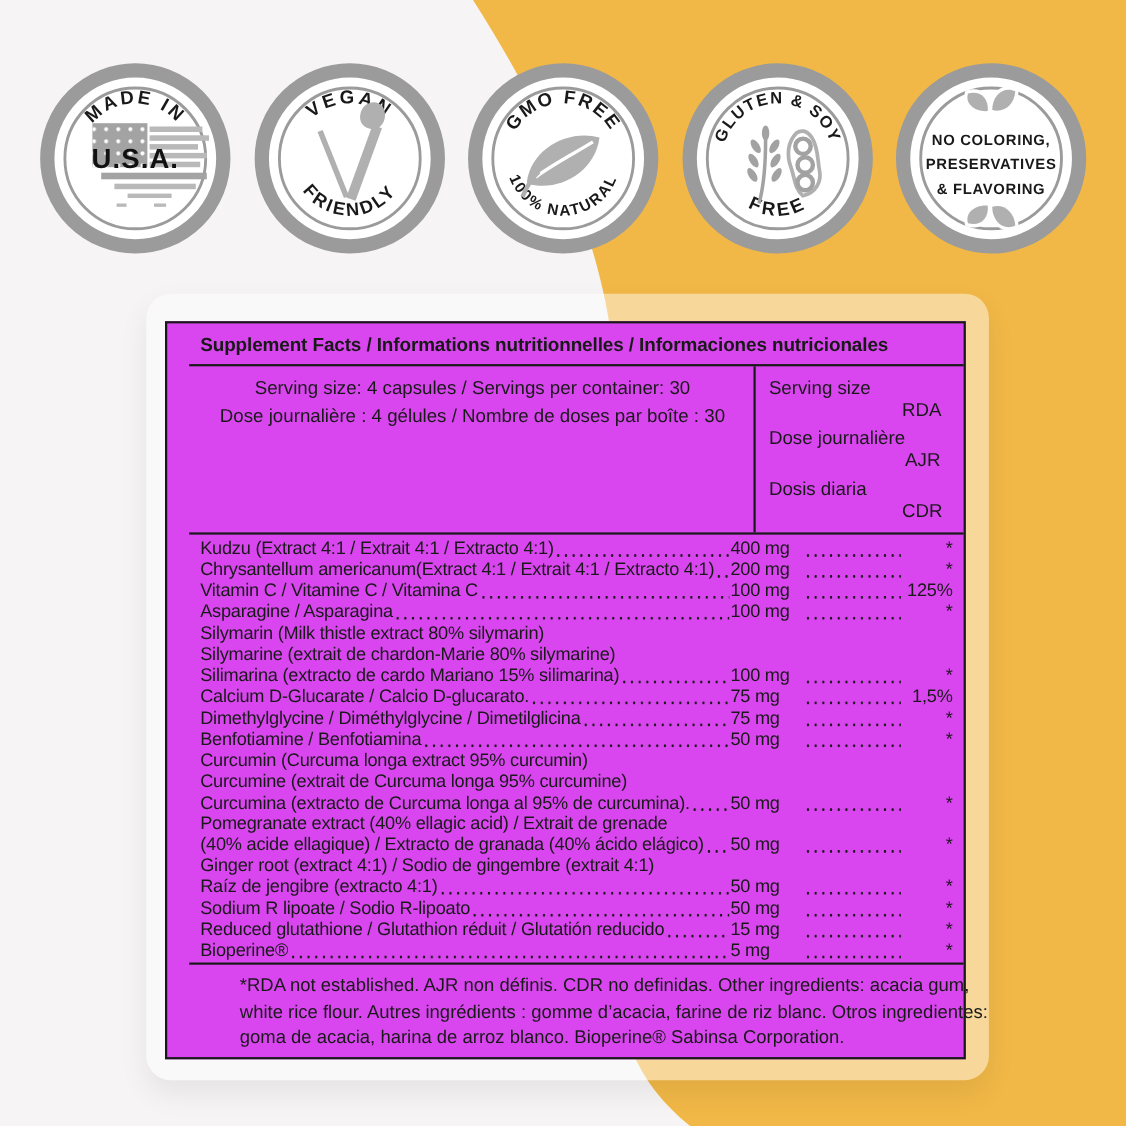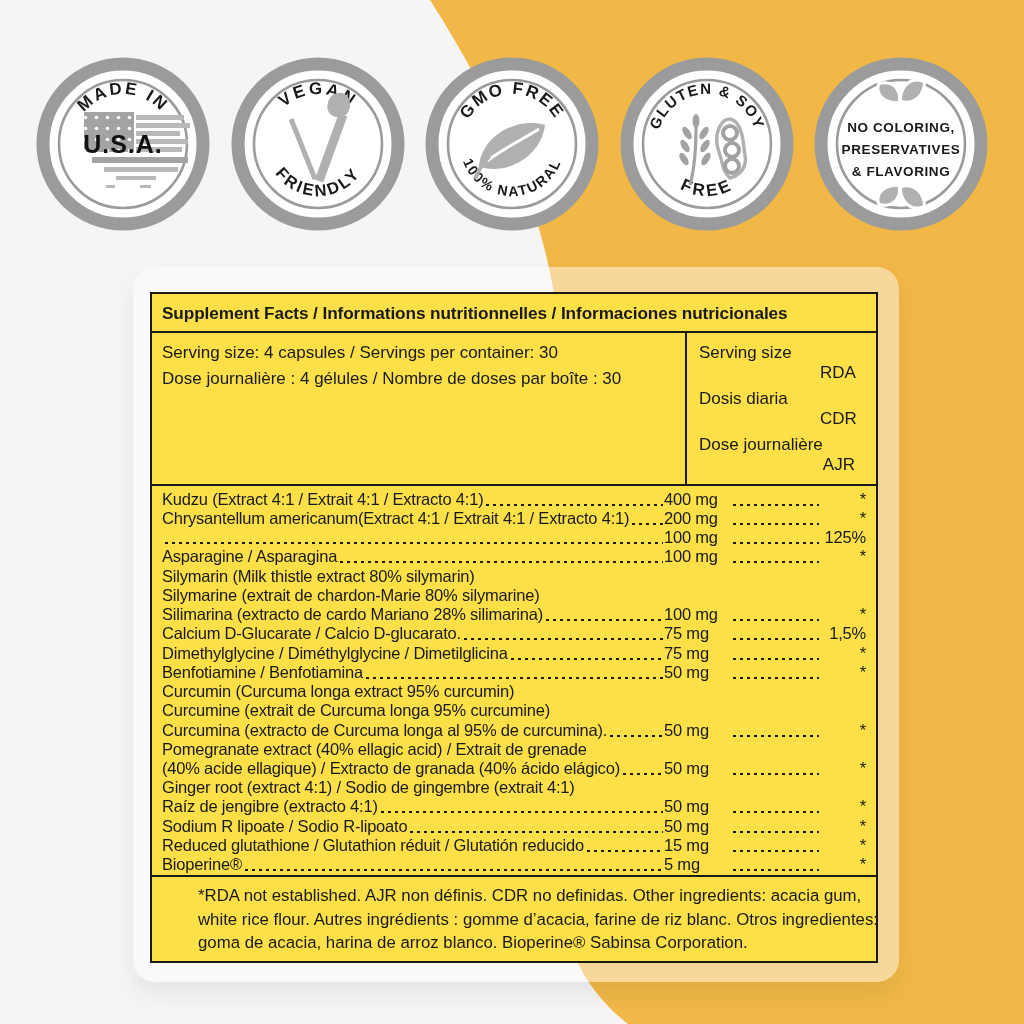--- a/index.html
+++ b/index.html
@@ -26,28 +26,28 @@
   .icon-stroke{stroke:var(--icon);fill:none;}
   .flag-gray{fill:#b9b9b9;}
   .flag-dark{fill:#a3a3a3;}
   .usa-text{font-weight:bold;font-size:25px;letter-spacing:1px;fill:#111;}
   .badge5-line{font-weight:bold;font-size:13.5px;letter-spacing:.6px;fill:var(--ink);}
   .halo{stroke:#fff;stroke-width:6;paint-order:stroke;}
 
   
   .glow-card{position:absolute;left:133px;top:267px;width:766px;height:715px;border-radius:22px;
              background:rgba(255,255,255,0.45);box-shadow:0 12px 26px rgba(0,0,0,0.07);}
-  .facts{position:absolute;left:17px;top:25px;width:728px;height:671px;background:#fde047;
+  .facts{position:absolute;left:17px;top:25px;width:728px;height:671px;background:#d946ef;
          border:2px solid var(--ink);box-sizing:border-box;color:var(--ink);
-         display:flex;flex-direction:column;}
+         display:flex;flex-direction:column;padding-left:20px;}
   .facts-title{padding:9px 10px 7px;font-size:17.2px;font-weight:bold;letter-spacing:-0.1px;
                border-bottom:2px solid var(--ink);white-space:nowrap;}
   .serving{display:flex;border-bottom:2px solid var(--ink);}
   .serving-left{flex:1;padding:7px 8px 7px 10px;font-size:17px;line-height:1.52;}
-  .serving-left div{white-space:nowrap;}
+  .serving-left div{white-space:nowrap;text-align:center;}
   .serving-right{width:191px;border-left:2px solid var(--ink);padding:7px 10px 7px 12px;
                  font-size:17px;line-height:1.52;box-sizing:border-box;}
   .sr-row{display:flex;white-space:nowrap;}
   .sr-val{margin-left:auto;width:46px;margin-top:20px;}
 
   .ing{flex:1;display:flex;flex-direction:column;justify-content:space-evenly;padding:3px 10px 1px;}
   .ing-row{display:flex;align-items:baseline;font-size:16.5px;letter-spacing:-0.2px;white-space:nowrap;}
   .ing-name{flex:0 0 auto;}
   .leader{height:12px;align-self:flex-end;margin:0 1px;
           background-image:radial-gradient(circle,#1a1a1a 1.15px,transparent 1.35px);
@@ -209,27 +209,27 @@
         <div class="serving-left">
           <div>Serving size: 4 capsules / Servings per container: 30</div>
           <div>Dose journalière : 4 gélules / Nombre de doses par boîte : 30</div>
         </div>
         <div class="serving-right">
           <div class="sr-row">
             <span>Serving size</span>
             <span class="sr-val">RDA</span>
           </div>
           <div class="sr-row">
+            <span>Dose journalière</span>
+            <span class="sr-val">AJR</span>
+          </div>
+          <div class="sr-row">
             <span>Dosis diaria</span>
             <span class="sr-val">CDR</span>
           </div>
-          <div class="sr-row">
-            <span>Dose journalière</span>
-            <span class="sr-val">AJR</span>
-          </div>
         </div>
       </div>
 
       <div class="ing" id="ing-container">
   <div class="ing-row">
     <span class="ing-name">Kudzu (Extract 4:1 / Extrait 4:1 / Extracto 4:1)</span>
     <span class="leader l1"></span>
     <span class="ing-amt">400 mg</span>
     <span class="leader l2"></span>
     <span class="ing-rda">*</span>
@@ -237,20 +237,21 @@
 
   <div class="ing-row">
     <span class="ing-name">Chrysantellum americanum(Extract 4:1 / Extrait 4:1 / Extracto 4:1)</span>
     <span class="leader l1"></span>
     <span class="ing-amt">200 mg</span>
     <span class="leader l2"></span>
     <span class="ing-rda">*</span>
   </div>
 
   <div class="ing-row">
+    <span class="ing-name">Vitamin C / Vitamine C / Vitamina C</span>
     <span class="leader l1"></span>
     <span class="ing-amt">100 mg</span>
     <span class="leader l2"></span>
     <span class="ing-rda">125%</span>
   </div>
 
   <div class="ing-row">
     <span class="ing-name">Asparagine / Asparagina</span>
     <span class="leader l1"></span>
     <span class="ing-amt">100 mg</span>
@@ -268,21 +269,21 @@
 
   <div class="ing-row no-amount">
     <span class="ing-name">Silymarine (extrait de chardon-Marie 80% silymarine)</span>
     <span class="leader l1"></span>
     <span class="ing-amt"></span>
     <span class="leader l2"></span>
     <span class="ing-rda"></span>
   </div>
 
   <div class="ing-row">
-    <span class="ing-name">Silimarina (extracto de cardo Mariano 28% silimarina)</span>
+    <span class="ing-name">Silimarina (extracto de cardo Mariano 15% silimarina)</span>
     <span class="leader l1"></span>
     <span class="ing-amt">100 mg</span>
     <span class="leader l2"></span>
     <span class="ing-rda">*</span>
   </div>
 
   <div class="ing-row">
     <span class="ing-name">Calcium D-Glucarate / Calcio D-glucarato.</span>
     <span class="leader l1"></span>
     <span class="ing-amt">75 mg</span>

